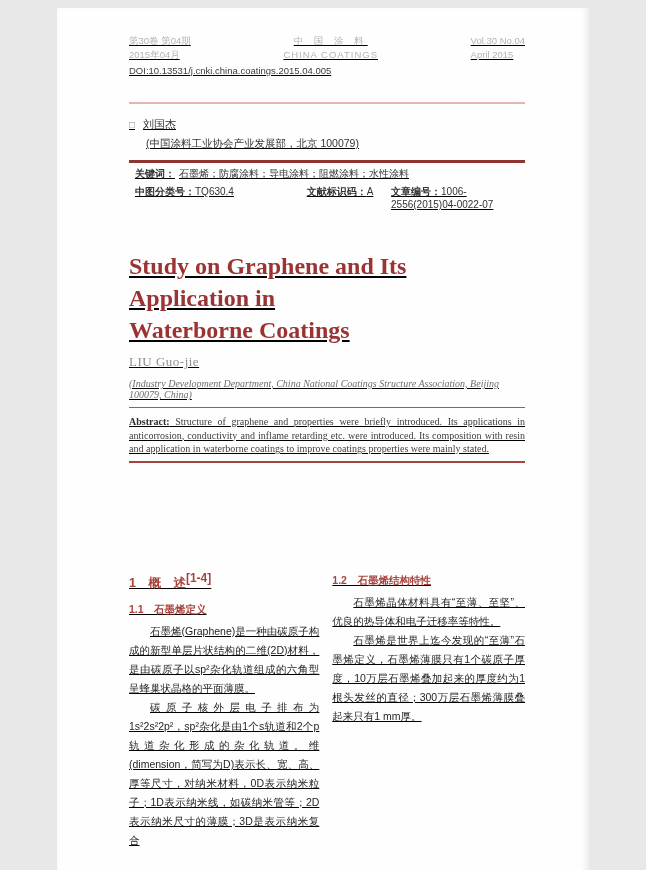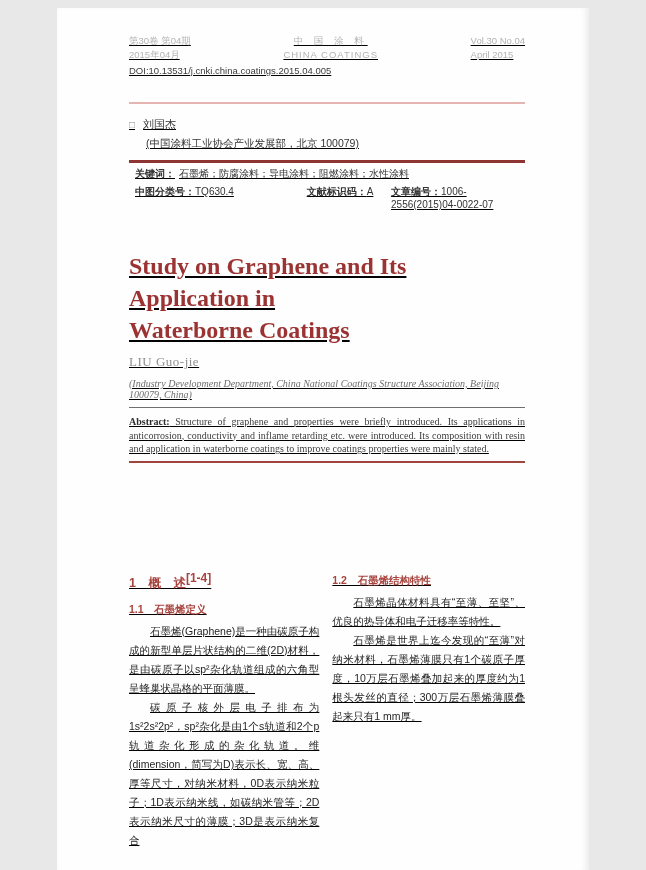--- a/index.html
+++ b/index.html
@@ -121,17 +121,17 @@
   <div class="columns">
     <div class="col colL">
       <div class="h1"><span>1　概　述</span><sup>[1-4]</sup></div>
       <div class="h2">1.1　石墨烯定义</div>
       <p>石墨烯(Graphene)是一种由碳原子构成的新型单层片状结构的二维(2D)材料，是由碳原子以sp²杂化轨道组成的六角型呈蜂巢状晶格的平面薄膜。</p>
       <p>碳原子核外层电子排布为1s²2s²2p²，sp²杂化是由1个s轨道和2个p轨道杂化形成的杂化轨道。维(dimension，简写为D)表示长、宽、高、厚等尺寸，对纳米材料，0D表示纳米粒子；1D表示纳米线，如碳纳米管等；2D表示纳米尺寸的薄膜；3D是表示纳米复合</p>
     </div>
     <div class="col colR">
       <div class="h2">1.2　石墨烯结构特性</div>
       <p>石墨烯晶体材料具有“至薄、至坚”、优良的热导体和电子迁移率等特性。</p>
-      <p>石墨烯是世界上迄今发现的“至薄”对纳米材料，石墨烯薄膜只有1个碳原子厚度，10万层石墨烯叠加起来的厚度约为1根头发丝的直径；300万层石墨烯薄膜叠起来只有1 mm厚。</p>
+      <p>石墨烯是世界上迄今发现的“至薄”石墨烯定义，石墨烯薄膜只有1个碳原子厚度，10万层石墨烯叠加起来的厚度约为1根头发丝的直径；300万层石墨烯薄膜叠起来只有1 mm厚。</p>
     </div>
   </div>
 
 </div>
 
 </body></html>

